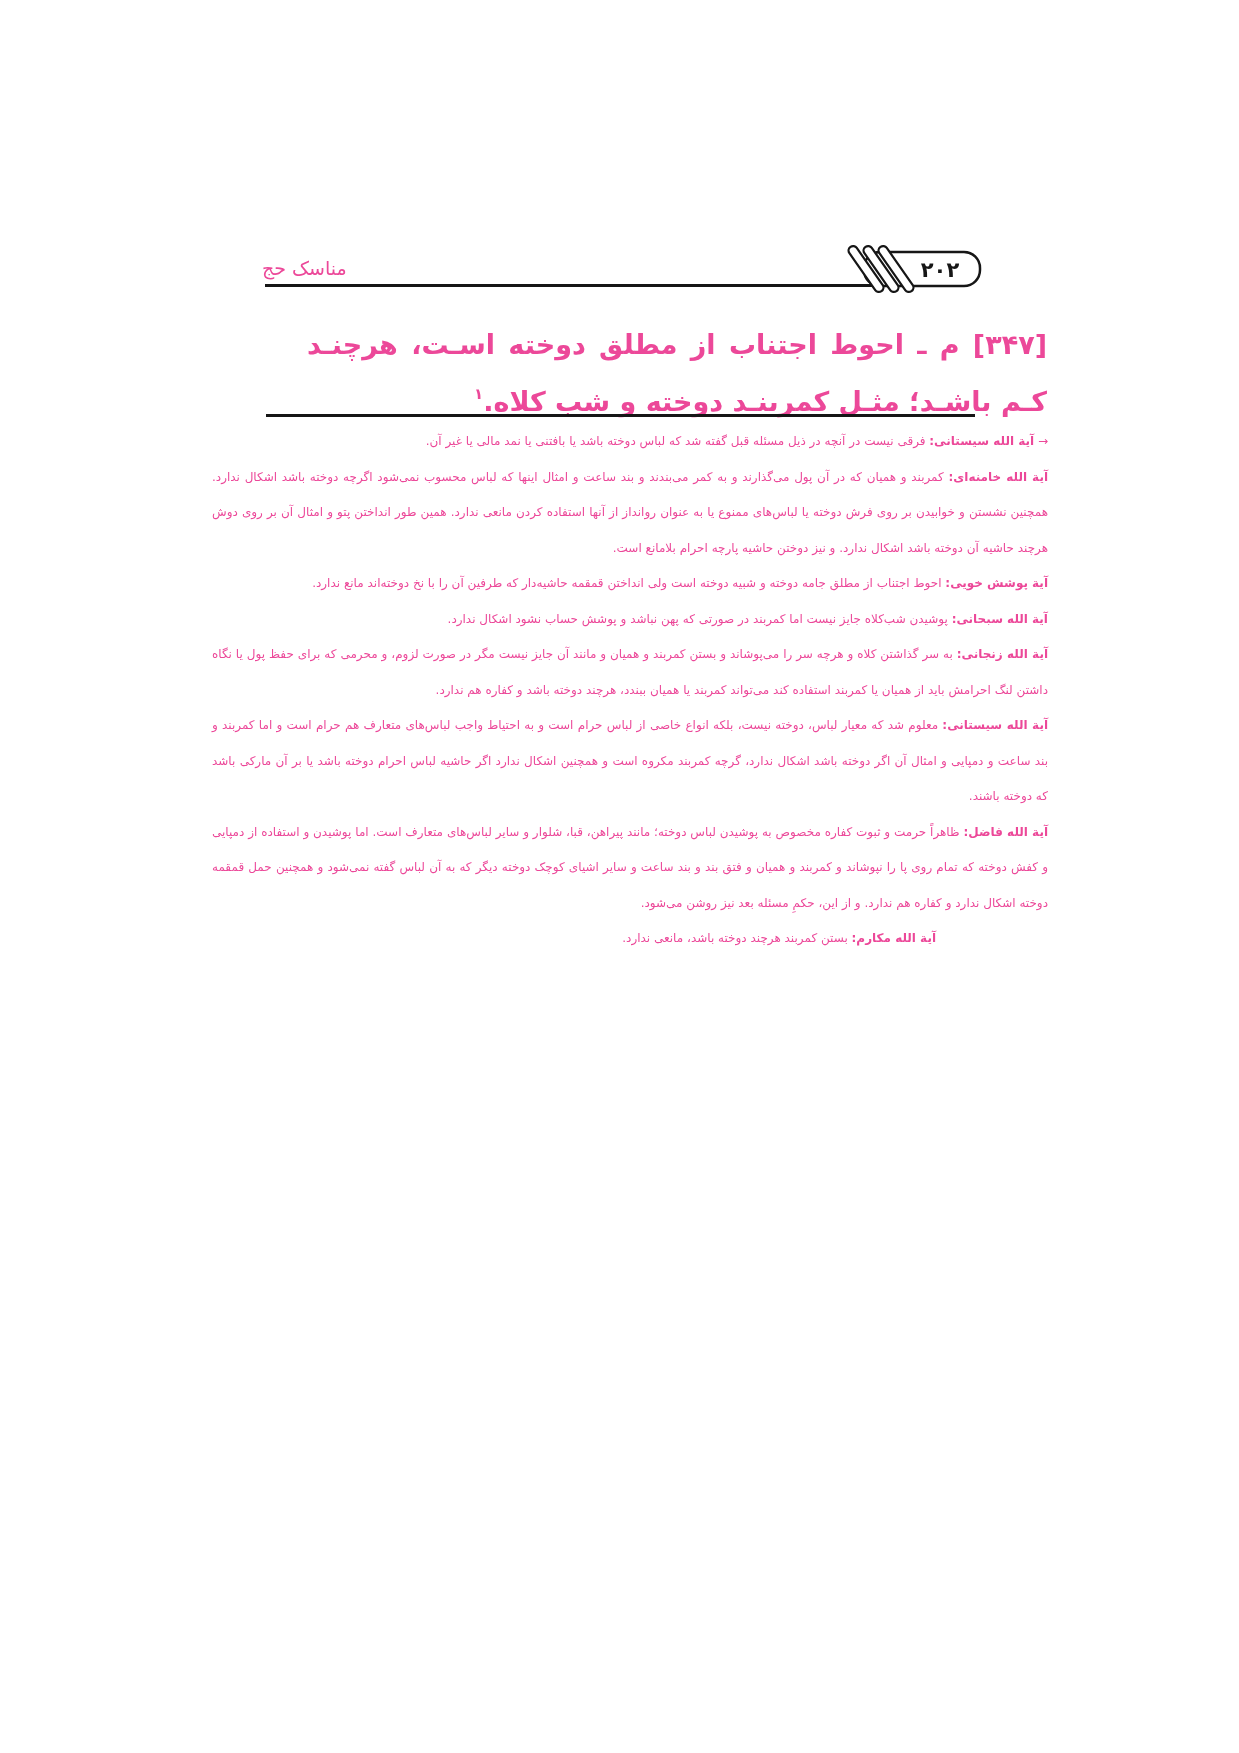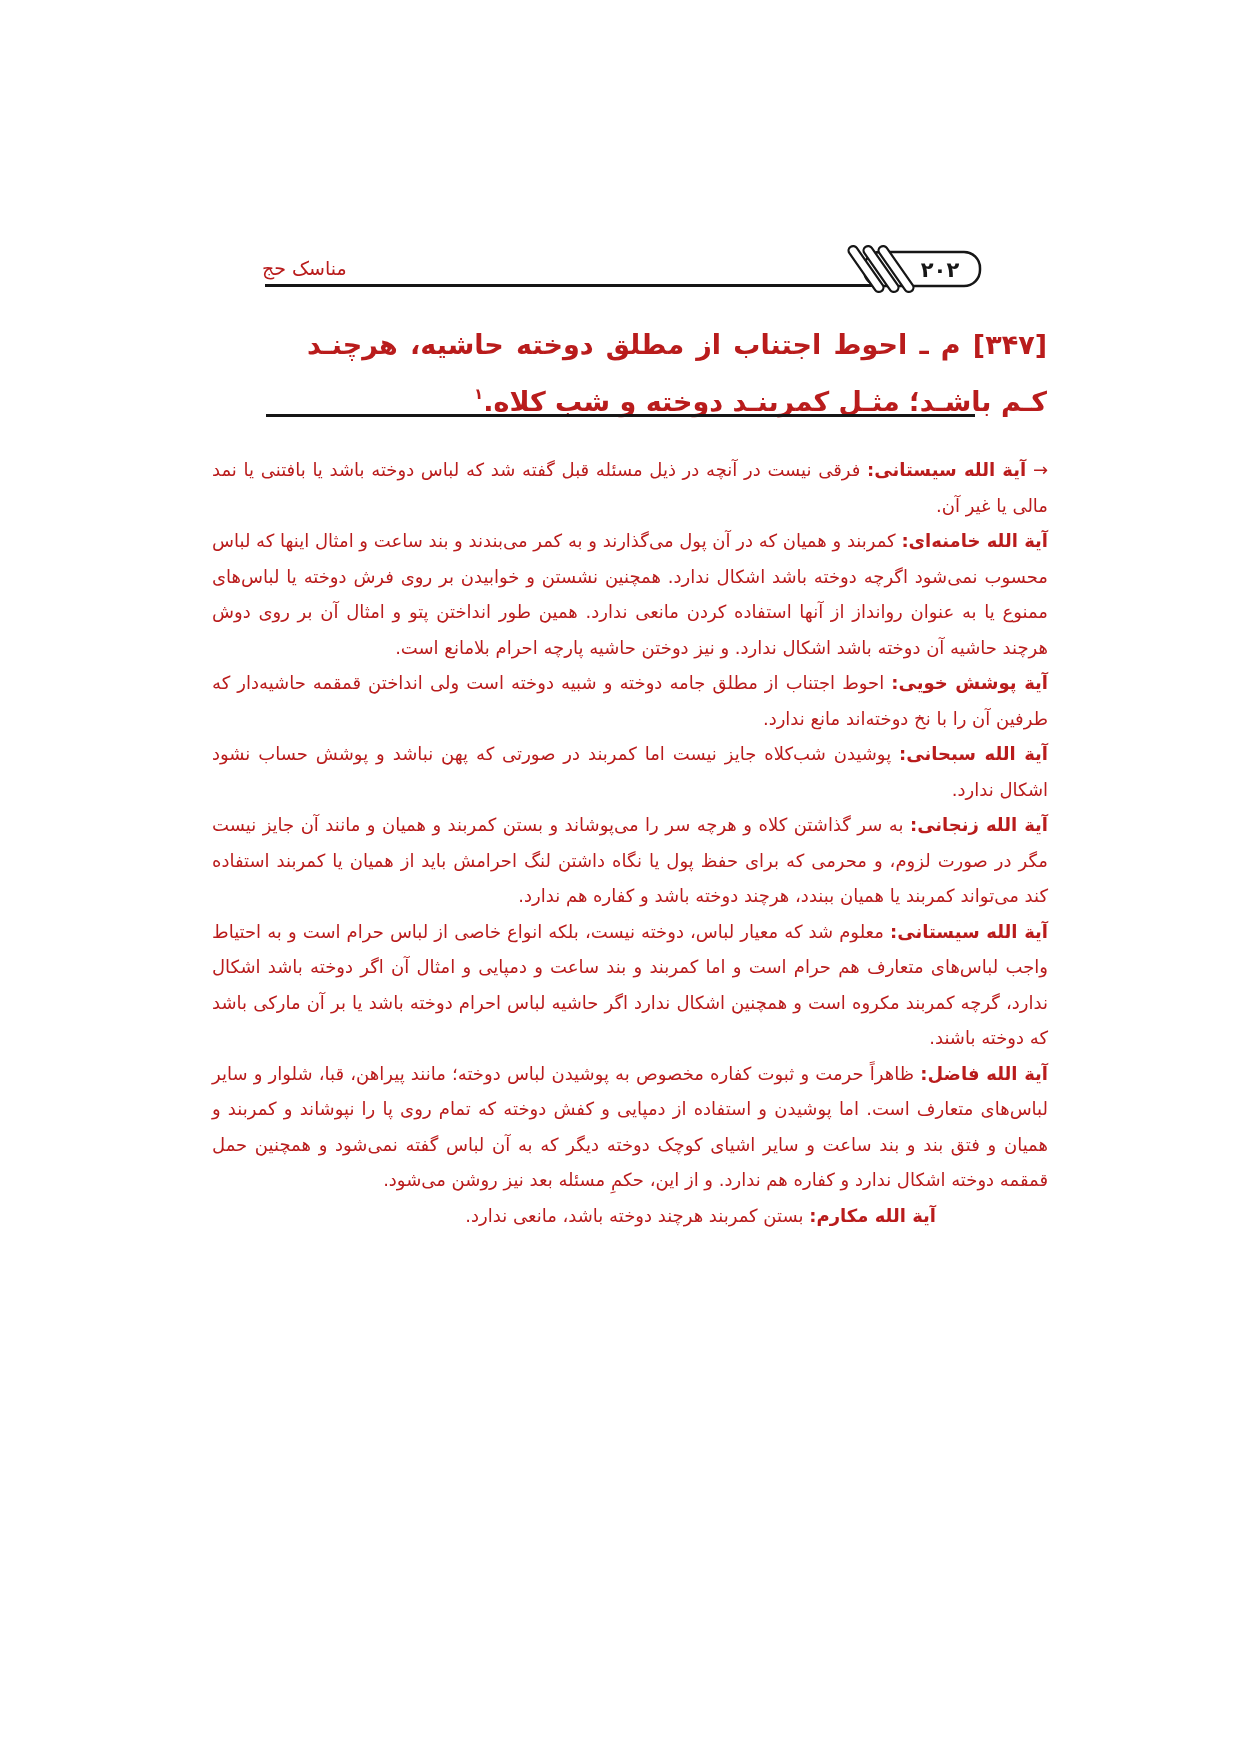--- a/index.html
+++ b/index.html
@@ -1,18 +1,18 @@
 <!DOCTYPE html>
 <html lang="fa"><head>
 <meta charset="utf-8">
 <style>
   html,body { margin:0; padding:0; background:#ffffff; }
   .page {
     position:relative; width:1170px; height:1753px;
-    background:#ffffff; color:#b91c1c;
+    background:#ffffff; color:#ec4899;
     font-family:"DejaVu Sans", sans-serif;
     overflow:hidden;
   }
   
   .book-title {
     position:absolute; top:257px; left:262px;
     font-size:19px; direction:rtl; white-space:nowrap;
   }
   .header-rule {
     position:absolute; top:284px; left:265px; width:650px; height:3px;
@@ -29,23 +29,23 @@
     font-size:15px; font-weight:bold;
     position:relative; top:-2px; vertical-align:super; line-height:0;
   }
   
   .divider {
     position:absolute; top:414px; left:266px; width:709px; height:3px;
     background:#161616;
   }
   
   .footnotes {
-    position:absolute; top:452px; left:212px; width:836px;
+    position:absolute; top:424px; left:212px; width:836px;
     direction:rtl; text-align:justify;
-    font-size:18px; line-height:35.5px;
+    font-size:12px; line-height:35.5px;
   }
   .fn { margin:0; }
   .fn.indent { text-indent:112px; }
   .fn-name { font-weight:bold; }
   .fn-marker { font-weight:normal; }
 </style>
 </head>
 <body>
 
 <div class="page">
@@ -56,21 +56,21 @@
   <svg class="badge-svg" width="160" height="68" viewBox="0 0 160 68">
     <rect x="26" y="18" width="116" height="34" rx="16" fill="#ffffff" stroke="#161616" stroke-width="2.5"></rect>
     <g fill="#ffffff" stroke="#161616" stroke-width="2.2">
       <rect x="-4.5" y="-27" width="9" height="54" rx="4.5" transform="translate(28 35) rotate(-35)"></rect>
       <rect x="-4.5" y="-27" width="9" height="54" rx="4.5" transform="translate(43 35) rotate(-35)"></rect>
       <rect x="-4.5" y="-27" width="9" height="54" rx="4.5" transform="translate(58 35) rotate(-35)"></rect>
     </g>
     <text x="102" y="43" text-anchor="middle" font-size="21" font-weight="bold" font-family="DejaVu Sans, sans-serif" fill="#161616">۲۰۲</text>
   </svg>
 
-  <p class="matn"><span>[۳۴۷]</span><span> م ـ احوط اجتناب از مطلق دوخته حاشیه، هرچنـد کـم باشـد؛ مثـل کمربنـد دوخته و شب کلاه.</span><sup>۱</sup></p>
+  <p class="matn"><span>[۳۴۷]</span><span> م ـ احوط اجتناب از مطلق دوخته اسـت، هرچنـد کـم باشـد؛ مثـل کمربنـد دوخته و شب کلاه.</span><sup>۱</sup></p>
 
   <div class="divider"></div>
 
   <div class="footnotes">
 
     <p class="fn"><span class="fn-marker">→ </span><span class="fn-name">آیة الله سیستانی:</span><span> فرقی نیست در آنچه در ذیل مسئله قبل گفته شد که لباس دوخته باشد یا بافتنی یا نمد مالی یا غیر آن.</span></p>
 
 
 
     <p class="fn"><span class="fn-marker"></span><span class="fn-name">آیة الله خامنه‌ای:</span><span> کمربند و همیان که در آن پول می‌گذارند و به کمر می‌بندند و بند ساعت و امثال اینها که لباس محسوب نمی‌شود اگرچه دوخته باشد اشکال ندارد. همچنین نشستن و خوابیدن بر روی فرش دوخته یا لباس‌های ممنوع یا به عنوان روانداز از آنها استفاده کردن مانعی ندارد. همین طور انداختن پتو و امثال آن بر روی دوش هرچند حاشیه آن دوخته باشد اشکال ندارد. و نیز دوختن حاشیه پارچه احرام بلامانع است.</span></p>

